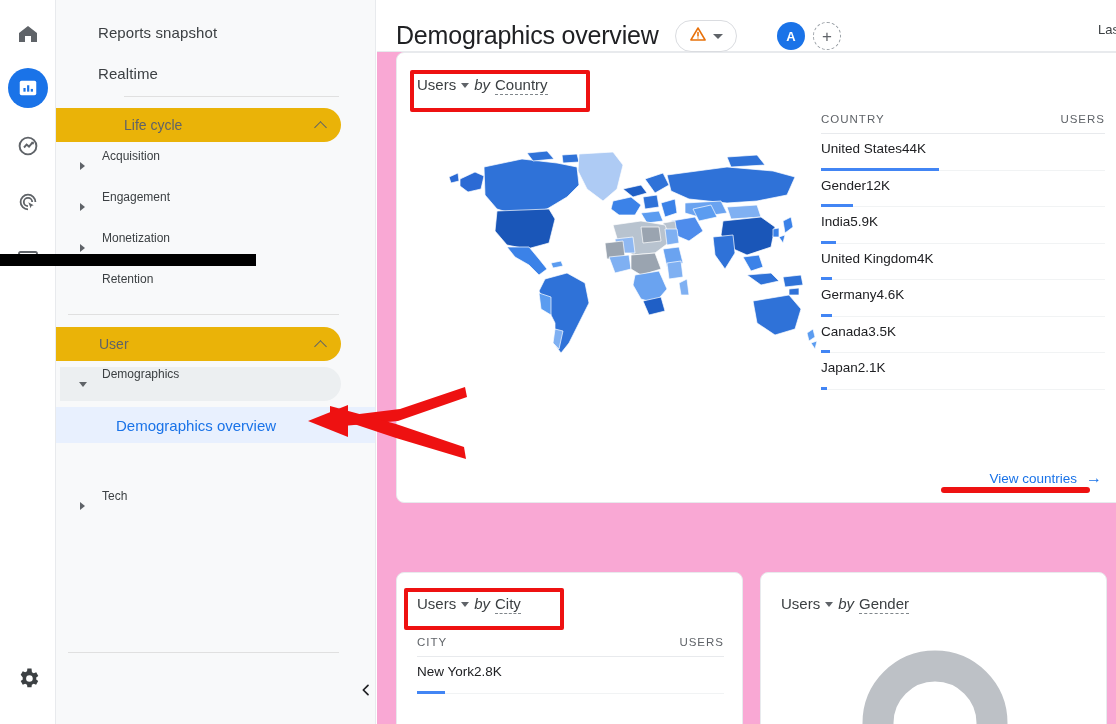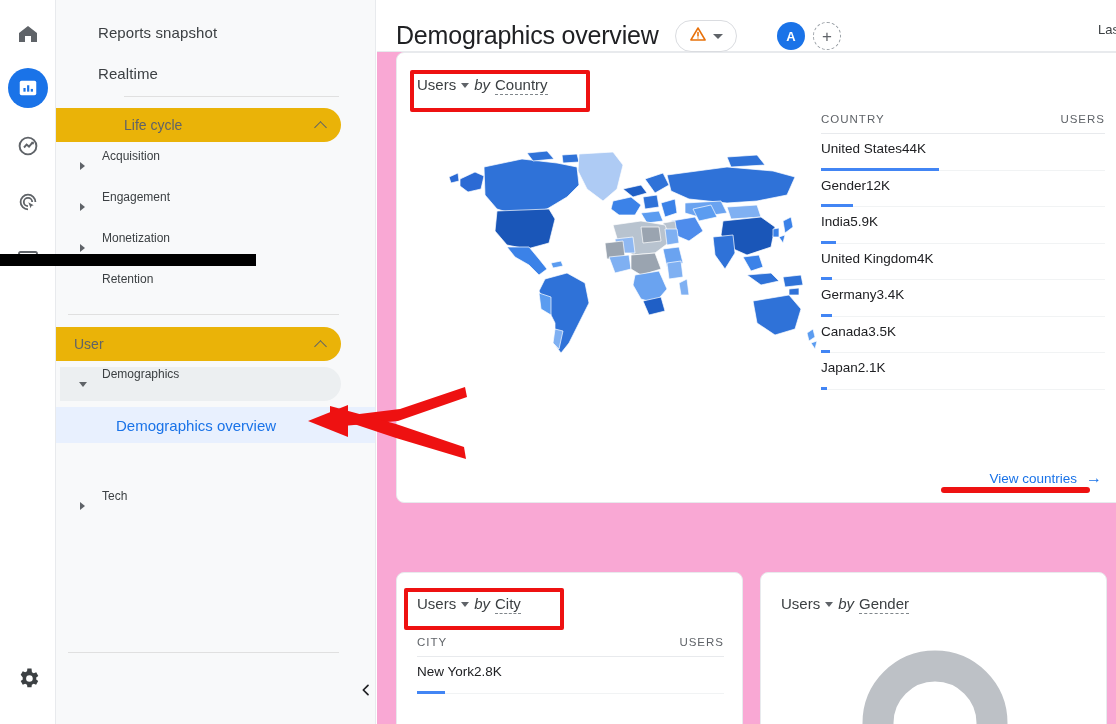--- a/index.html
+++ b/index.html
@@ -315,21 +315,21 @@
       <span class="caret-right" style="left:20px; top:13px"></span>
       <span>Monetization</span>
     </div>
 
     <div class="nav-group" style="top:272px; padding-left:42px">
       <span>Retention</span>
     </div>
 
     <div class="nav-divider" style="top:314px; left:12px; right:36px"></div>
 
-    <div class="nav-section shaded" style="top:327px; padding-left:18px">
+    <div class="nav-section shaded" style="top:327px; padding-left:43px">
       <span>User</span>
       <span class="chev-up"></span>
     </div>
 
     <div class="nav-group shaded" style="top:367px">
       <span class="caret-down" style="left:19px; top:15px"></span>
       <span>Demographics</span>
     </div>
 
     <div class="nav-sub selected" style="top:407px">
@@ -489,21 +489,21 @@
                 <span class="val">5.9K</span>
                 <div class="bar" style="width: 15.34px;"></div>
               </div>
               <div class="tbl-row">
                 <span>United Kingdom</span>
                 <span class="val">4K</span>
                 <div class="bar" style="width: 10.62px;"></div>
               </div>
               <div class="tbl-row">
                 <span>Germany</span>
-                <span class="val">3.4K</span>
+                <span class="val">4.6K</span>
                 <div class="bar" style="width: 10.62px;"></div>
               </div>
               <div class="tbl-row">
                 <span>Canada</span>
                 <span class="val">3.5K</span>
                 <div class="bar" style="width: 9.44px;"></div>
               </div>
               <div class="tbl-row">
                 <span>Japan</span>
                 <span class="val">2.1K</span>

